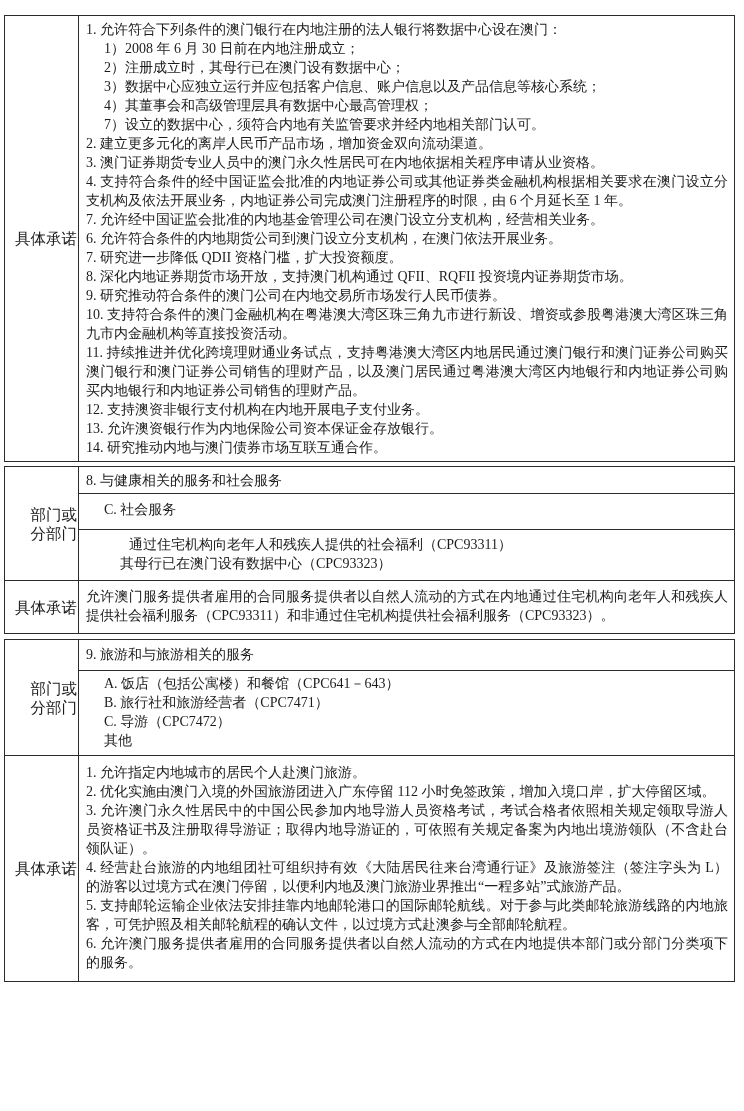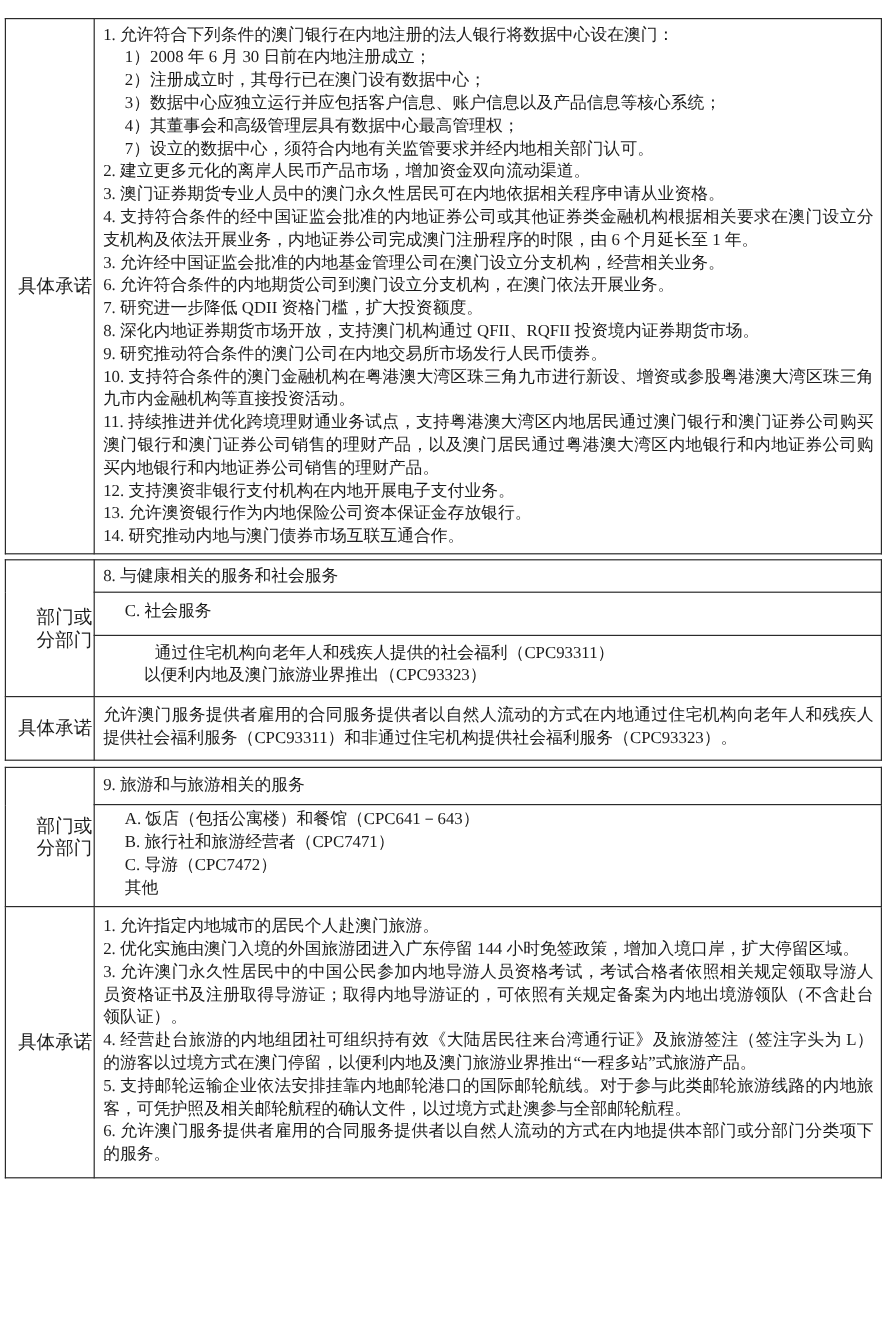--- a/index.html
+++ b/index.html
@@ -61,21 +61,21 @@
             <td class="content">
               <div class="para">1. 允许符合下列条件的澳门银行在内地注册的法人银行将数据中心设在澳门：</div>
               <div class="para" style="padding-left: 18px;">1）2008 年 6 月 30 日前在内地注册成立；</div>
               <div class="para" style="padding-left: 18px;">2）注册成立时，其母行已在澳门设有数据中心；</div>
               <div class="para" style="padding-left: 18px;">3）数据中心应独立运行并应包括客户信息、账户信息以及产品信息等核心系统；</div>
               <div class="para" style="padding-left: 18px;">4）其董事会和高级管理层具有数据中心最高管理权；</div>
               <div class="para" style="padding-left: 18px;">7）设立的数据中心，须符合内地有关监管要求并经内地相关部门认可。</div>
               <div class="para">2. 建立更多元化的离岸人民币产品市场，增加资金双向流动渠道。</div>
               <div class="para">3. 澳门证券期货专业人员中的澳门永久性居民可在内地依据相关程序申请从业资格。</div>
               <div class="para">4. 支持符合条件的经中国证监会批准的内地证券公司或其他证券类金融机构根据相关要求在澳门设立分支机构及依法开展业务，内地证券公司完成澳门注册程序的时限，由 6 个月延长至 1 年。</div>
-              <div class="para">3. 允许经中国证监会批准的内地基金管理公司在澳门设立分支机构，经营相关业务。</div>
+              <div class="para">7. 允许经中国证监会批准的内地基金管理公司在澳门设立分支机构，经营相关业务。</div>
               <div class="para">6. 允许符合条件的内地期货公司到澳门设立分支机构，在澳门依法开展业务。</div>
               <div class="para">7. 研究进一步降低 QDII 资格门槛，扩大投资额度。</div>
               <div class="para">8. 深化内地证券期货市场开放，支持澳门机构通过 QFII、RQFII 投资境内证券期货市场。</div>
               <div class="para">9. 研究推动符合条件的澳门公司在内地交易所市场发行人民币债券。</div>
               <div class="para">10. 支持符合条件的澳门金融机构在粤港澳大湾区珠三角九市进行新设、增资或参股粤港澳大湾区珠三角九市内金融机构等直接投资活动。</div>
               <div class="para">11. 持续推进并优化跨境理财通业务试点，支持粤港澳大湾区内地居民通过澳门银行和澳门证券公司购买澳门银行和澳门证券公司销售的理财产品，以及澳门居民通过粤港澳大湾区内地银行和内地证券公司购买内地银行和内地证券公司销售的理财产品。</div>
               <div class="para">12. 支持澳资非银行支付机构在内地开展电子支付业务。</div>
               <div class="para">13. 允许澳资银行作为内地保险公司资本保证金存放银行。</div>
               <div class="para">14. 研究推动内地与澳门债券市场互联互通合作。</div>
             </td>
@@ -99,21 +99,21 @@
             </td>
           </tr>
           <tr>
             <td class="content">
               <div class="para" style="padding-left: 18px;">C. 社会服务</div>
             </td>
           </tr>
           <tr>
             <td class="content">
               <div class="para" style="padding-left: 43px;">通过住宅机构向老年人和残疾人提供的社会福利（CPC93311）</div>
-              <div class="para" style="padding-left: 34px;">以便利内地及澳门旅游业界推出（CPC93323）</div>
+              <div class="para" style="padding-left: 34px;">其母行已在澳门设有数据中心（CPC93323）</div>
             </td>
           </tr>
           <tr>
             <td class="label" rowspan="1">
               <div>具体承诺</div>
             </td>
             <td class="content">
               <div class="para">允许澳门服务提供者雇用的合同服务提供者以自然人流动的方式在内地通过住宅机构向老年人和残疾人提供社会福利服务（CPC93311）和非通过住宅机构提供社会福利服务（CPC93323）。</div>
             </td>
           </tr>
@@ -142,21 +142,21 @@
               <div class="para" style="padding-left: 18px;">C. 导游（CPC7472）</div>
               <div class="para" style="padding-left: 18px;">其他</div>
             </td>
           </tr>
           <tr>
             <td class="label" rowspan="1">
               <div>具体承诺</div>
             </td>
             <td class="content">
               <div class="para">1. 允许指定内地城市的居民个人赴澳门旅游。</div>
-              <div class="para">2. 优化实施由澳门入境的外国旅游团进入广东停留 144 小时免签政策，增加入境口岸，扩大停留区域。</div>
+              <div class="para">2. 优化实施由澳门入境的外国旅游团进入广东停留 112 小时免签政策，增加入境口岸，扩大停留区域。</div>
               <div class="para">3. 允许澳门永久性居民中的中国公民参加内地导游人员资格考试，考试合格者依照相关规定领取导游人员资格证书及注册取得导游证；取得内地导游证的，可依照有关规定备案为内地出境游领队（不含赴台领队证）。</div>
               <div class="para">4. 经营赴台旅游的内地组团社可组织持有效《大陆居民往来台湾通行证》及旅游签注（签注字头为 L）的游客以过境方式在澳门停留，以便利内地及澳门旅游业界推出“一程多站”式旅游产品。</div>
               <div class="para">5. 支持邮轮运输企业依法安排挂靠内地邮轮港口的国际邮轮航线。对于参与此类邮轮旅游线路的内地旅客，可凭护照及相关邮轮航程的确认文件，以过境方式赴澳参与全部邮轮航程。</div>
               <div class="para">6. 允许澳门服务提供者雇用的合同服务提供者以自然人流动的方式在内地提供本部门或分部门分类项下的服务。</div>
             </td>
           </tr>
         </tbody>
       </table>
     </div>
 </div>

